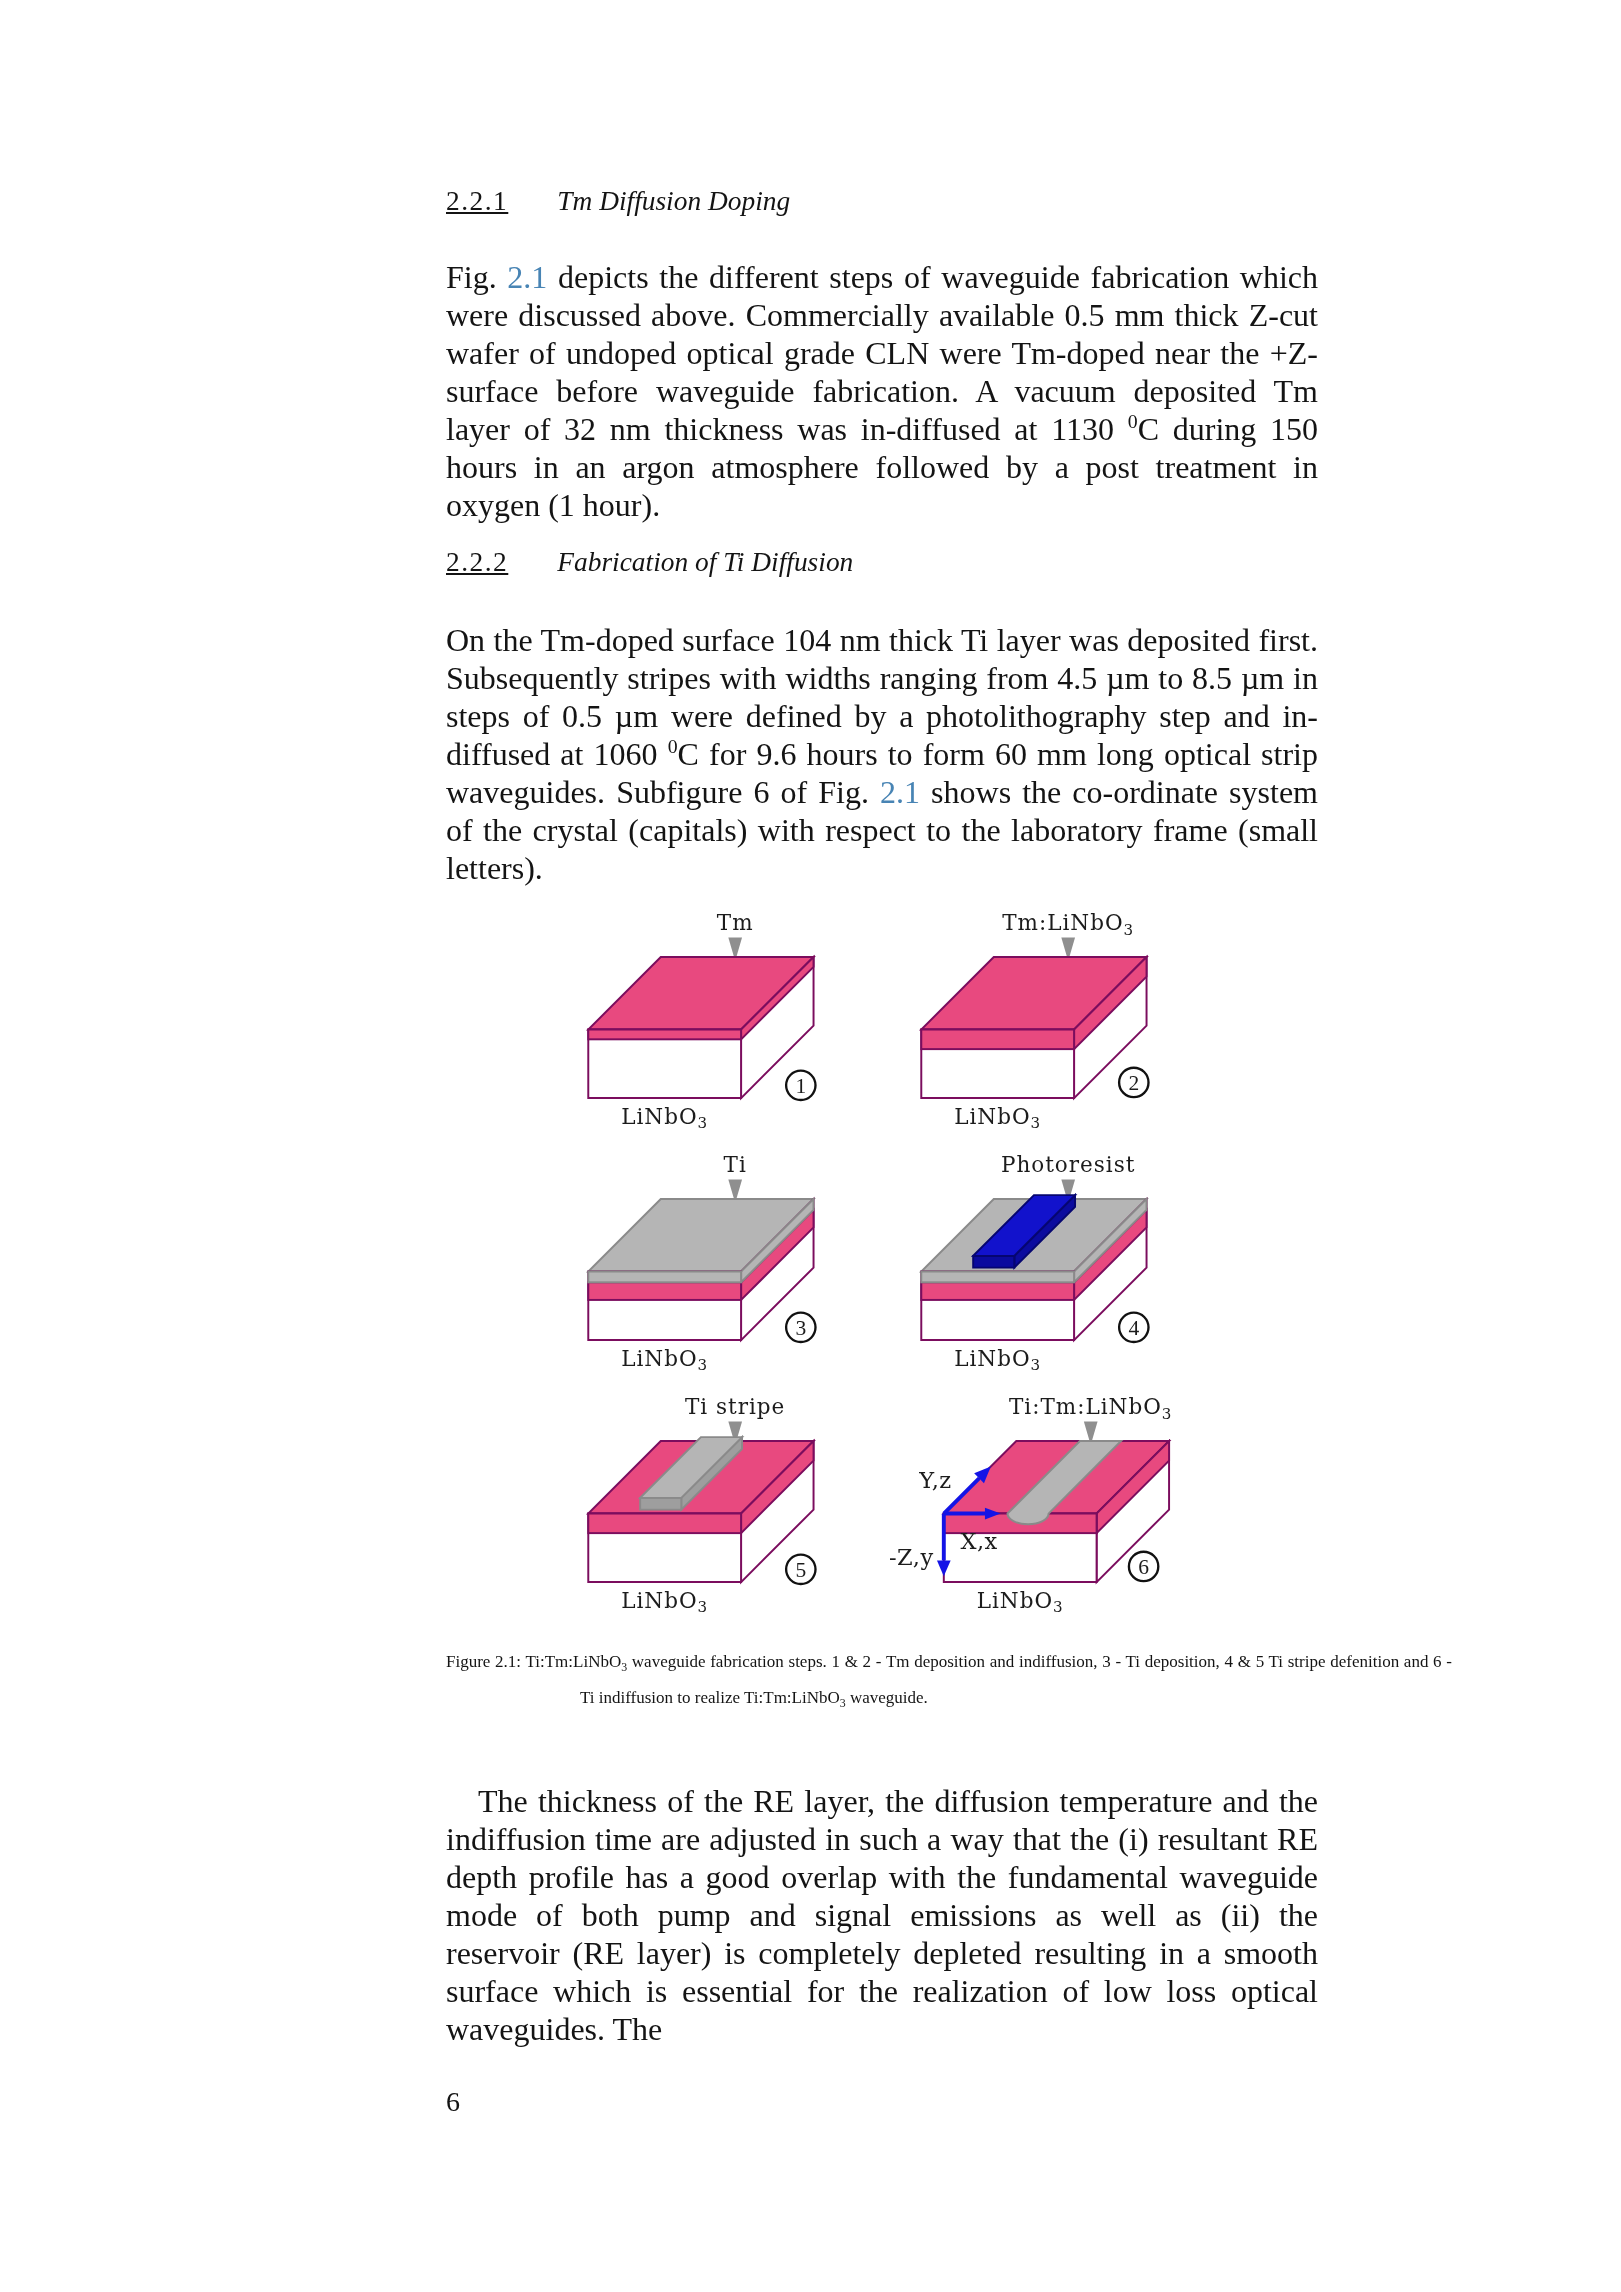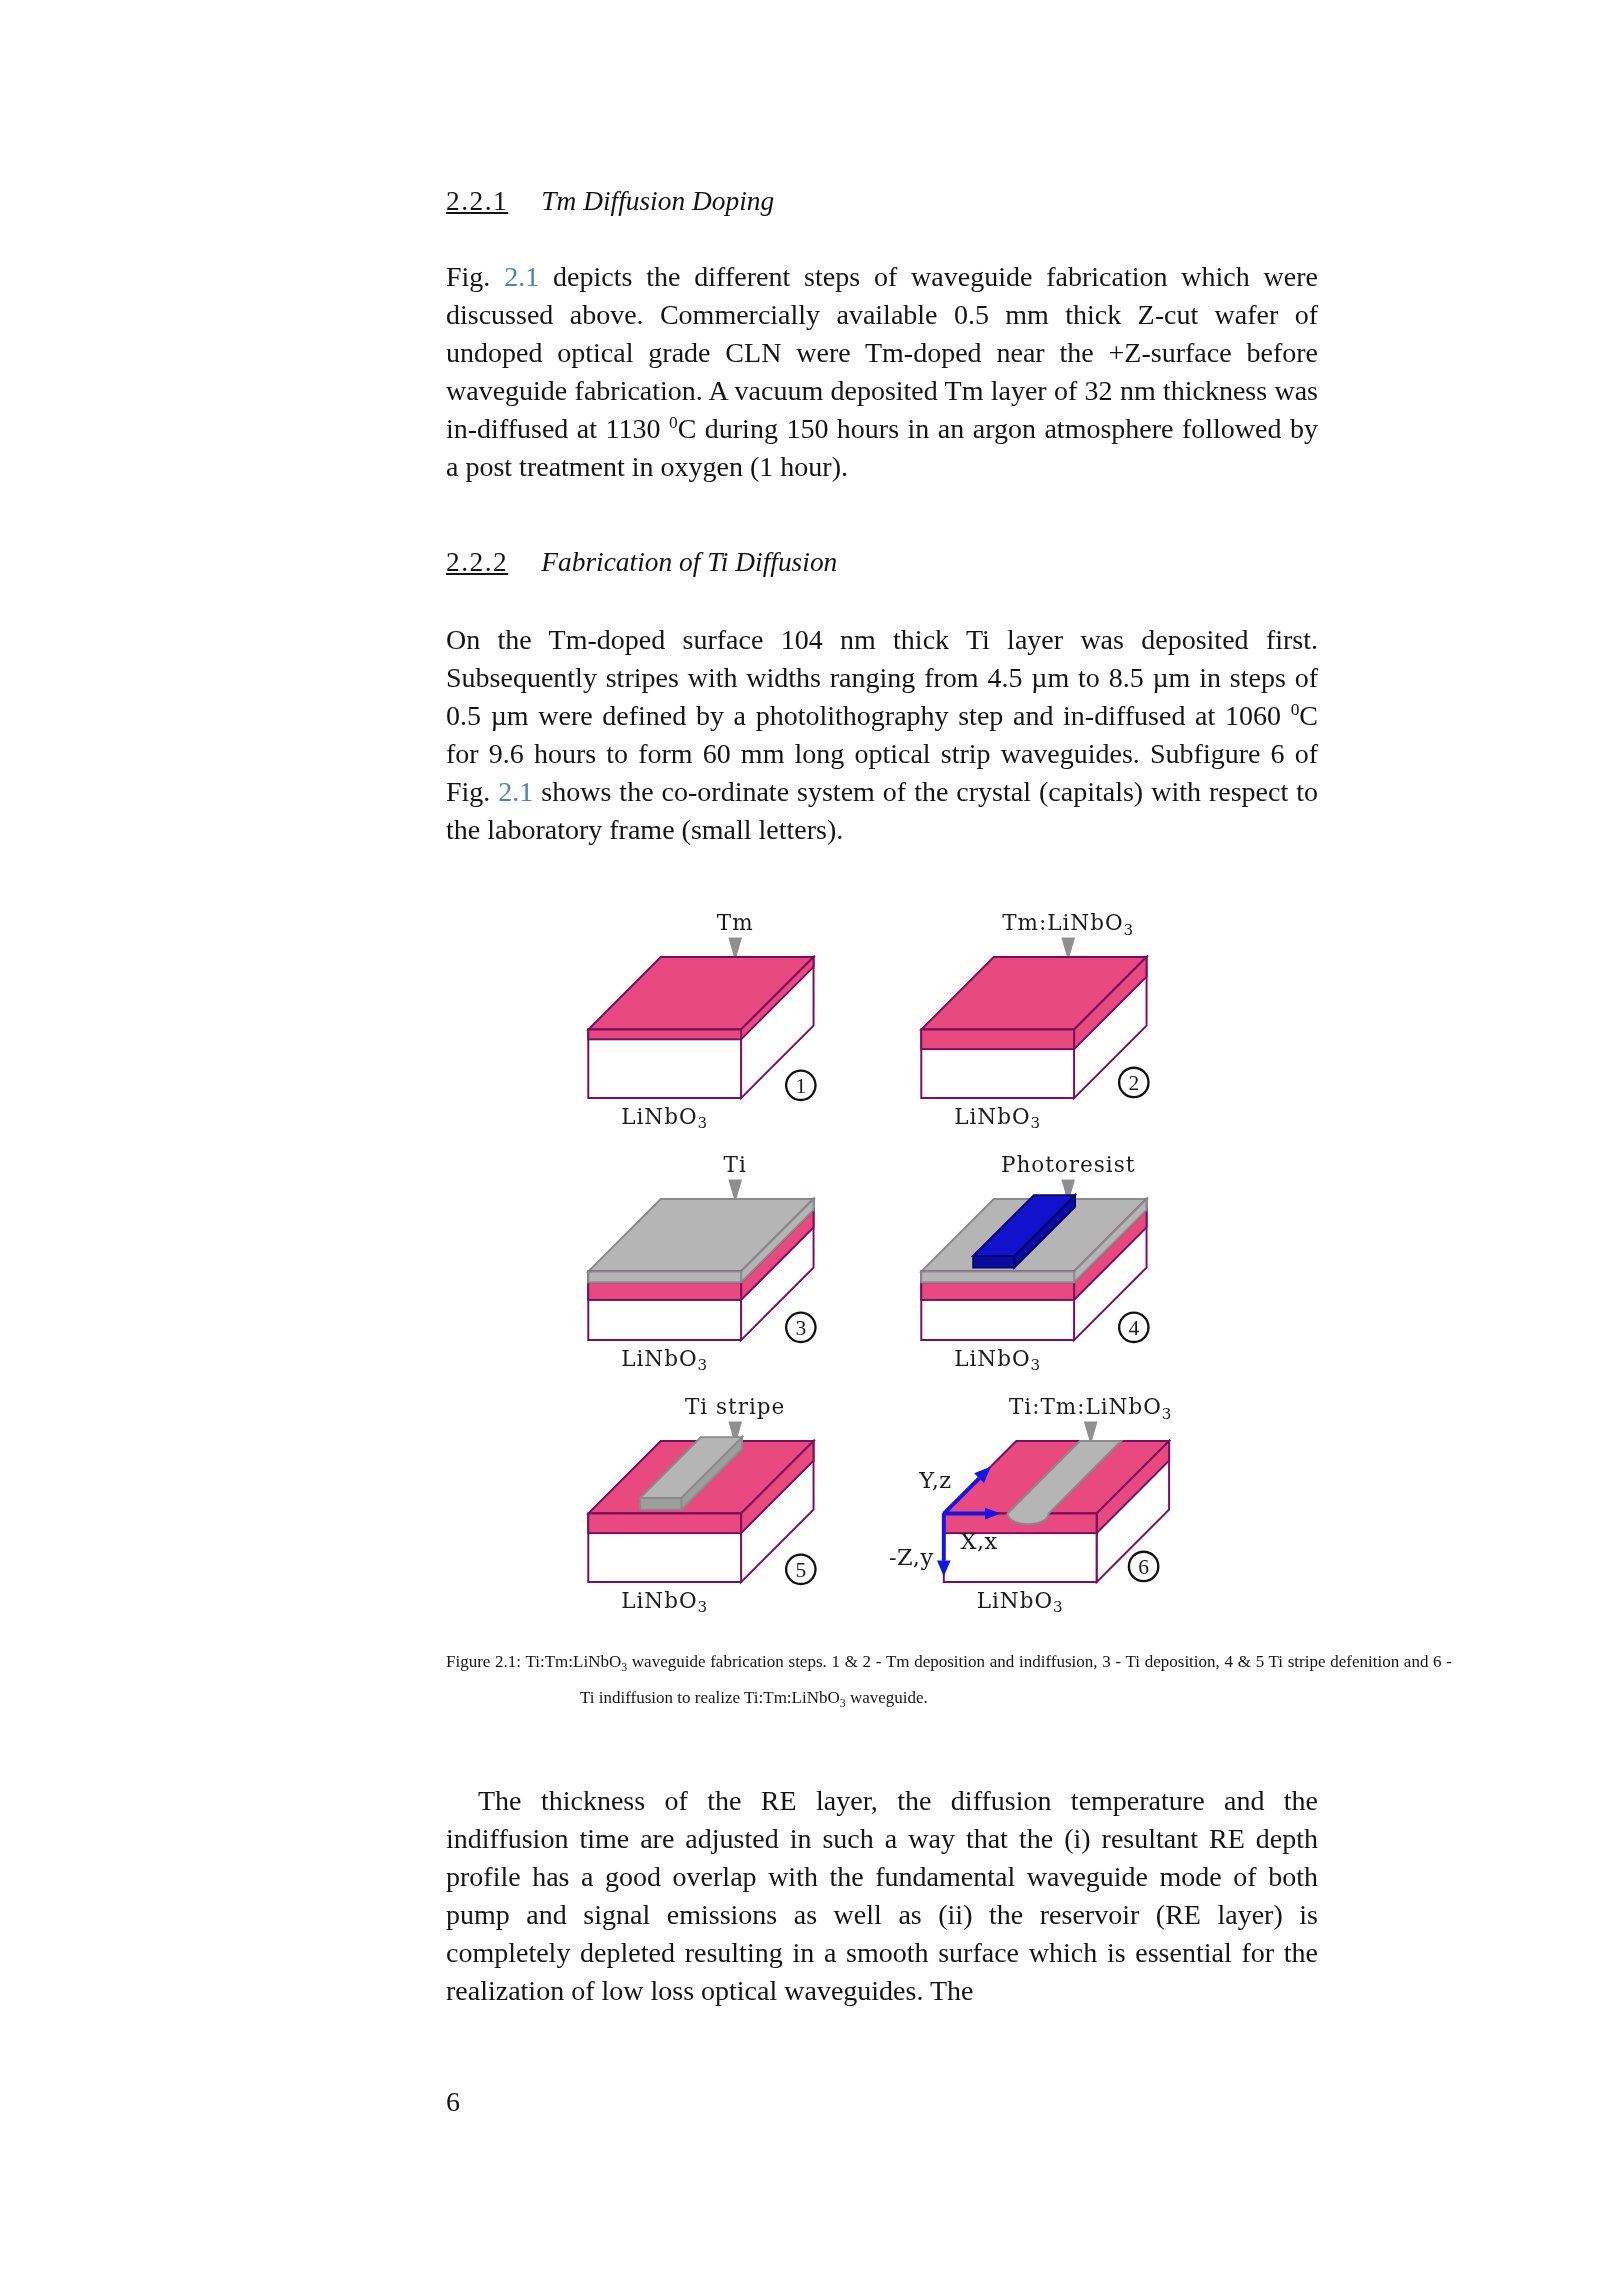--- a/index.html
+++ b/index.html
@@ -3,24 +3,24 @@
 <meta charset="utf-8">
 <style>
   html,body { margin:0; padding:0; background:#e9e9e9; }
   .page {
     position:relative; width:1621px; height:2293px; background:#ffffff;
     font-family:"Liberation Serif", serif; color:#141414; overflow:hidden;
     margin:0 auto;
   }
   .heading { position:absolute; left:446px; font-size:27.4px; white-space:nowrap; }
   .heading .num { letter-spacing:1.5px;text-decoration:underline; }
-  .heading .title { font-style:italic; margin-left:33px;text-align:right; }
+  .heading .title { font-style:italic; margin-left:49px;text-align:right; }
   .para {
     position:absolute; left:446px; width:872px;
-    font-size:28px; line-height:38px; text-align:justify;
+    font-size:32px; line-height:38px; text-align:justify;
   }
   .para.indent { text-indent:32px; }
   sup { font-size:62%; line-height:0; }
   sub { font-size:70%; line-height:0; }
   .link { color:var(--link-blue); }
   .figure-block {
     position:absolute; left:554px; top:910px; width:667px;
     display:grid; grid-template-columns:333px 333px; grid-auto-rows:242px;
   }
   svg.subfig { width:333px; height:242px; display:block; overflow:visible; }

